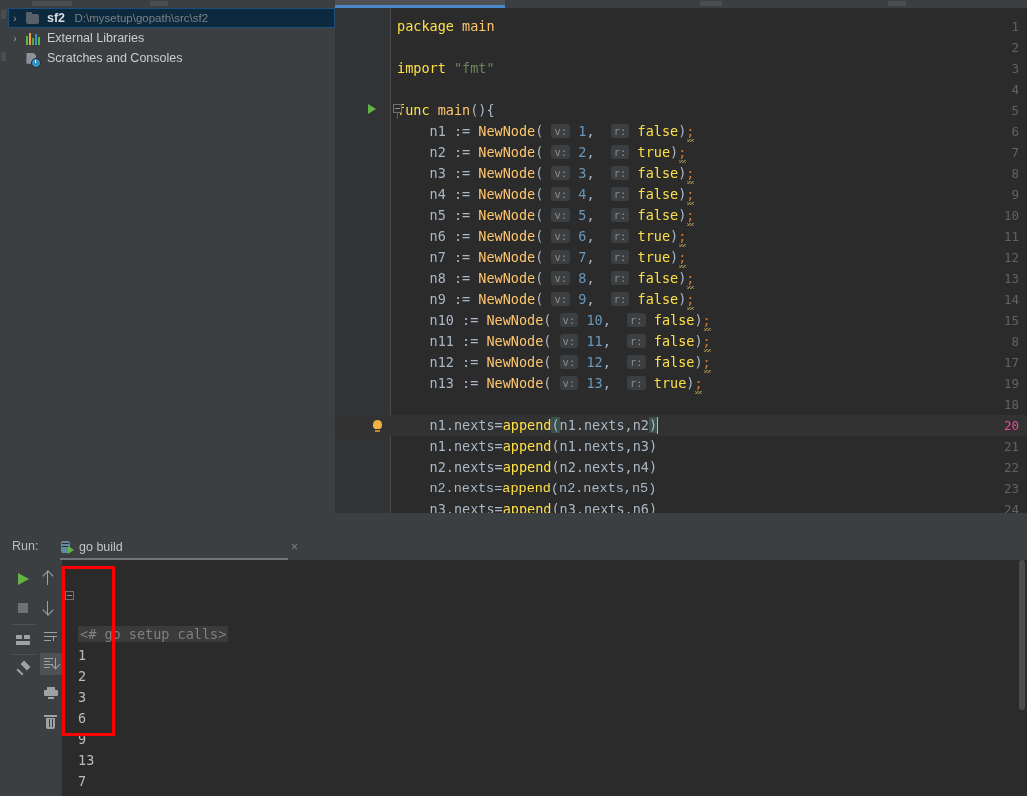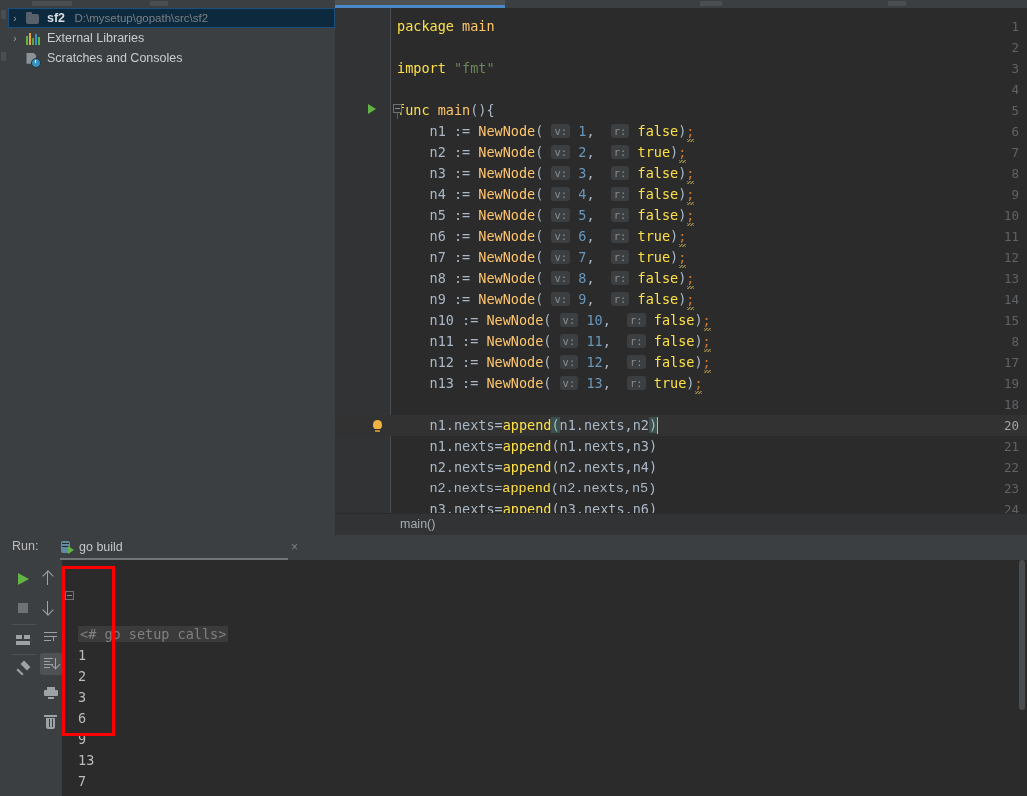--- a/index.html
+++ b/index.html
@@ -50,21 +50,21 @@
   .ico-scr .pg{position:absolute;left:0;top:0;width:10px;height:11px;background:#8b9299;clip-path:polygon(0 0,70% 0,100% 28%,100% 100%,0 100%);}
   .ico-scr .cl{position:absolute;left:5px;top:5px;width:8px;height:8px;border-radius:50%;background:#3592c4;border:1px solid #2b2b2b;}
   .ico-scr .cl:after{content:"";position:absolute;left:3px;top:1px;width:1px;height:3px;background:#fff;}
 
   
   .editor{position:absolute;left:335px;top:8px;width:692px;height:505px;background:#2b2b2b;overflow:hidden;}
   .gutter{position:absolute;left:0;top:0;width:55px;height:505px;background:#313335;}
   .fold-rail{position:absolute;left:55px;top:0;width:1px;height:505px;background:#4b4e50;}
   .ln{position:absolute;right:8px;width:40px;text-align:right;color:#606366;
       font-family:"DejaVu Sans Mono", monospace;font-size:12.5px;line-height:21px;height:21px;}
-  .ln.cur{color:#a3a3a3;}
+  .ln.cur{color:#ec4899;}
   .code-line{position:absolute;left:0;height:21px;line-height:21px;white-space:pre;
       font-family:"DejaVu Sans Mono", monospace;font-size:13.5px;color:#a9b7c6;}
   .hl-line{position:absolute;left:0;width:692px;height:21px;background:#323232;}
   .kw{color:#fde047;}
   .fn{color:#ffc66d;}
   .str{color:#6a8759;}
   .num{color:#6897bb;}
   .plain{color:#a9b7c6;}
   .hint{display:inline-block;background:#3c3f41;color:#8c8c8c;border-radius:3px;
         font-size:10.5px;padding:0 3px;line-height:14px;vertical-align:middle;position:relative;top:-1px;
@@ -274,24 +274,20 @@
       </div>
 
     <div class="runmark" style="left:33px;top:96px;"></div>
 
     <div class="foldbox" style="left:58px;top:96px;"></div>
     <div class="foldline" style="left:62px;top:105px;height:6px;"></div>
 
     <div class="bulb" style="left:38px;top:412px;"></div>
   </div>
 
-  <div class="breadcrumb">
-    <div class="bc-seg"></div>
-    <div class="bc-txt">main()</div>
-  </div>
 
   <div class="runwin">
 
     <div class="run-header">
       <div class="run-label">Run:</div>
       <div class="run-tab">
         <span class="rt-ico">
           <span class="body"></span>
             <span class="play"></span>
         </span>

